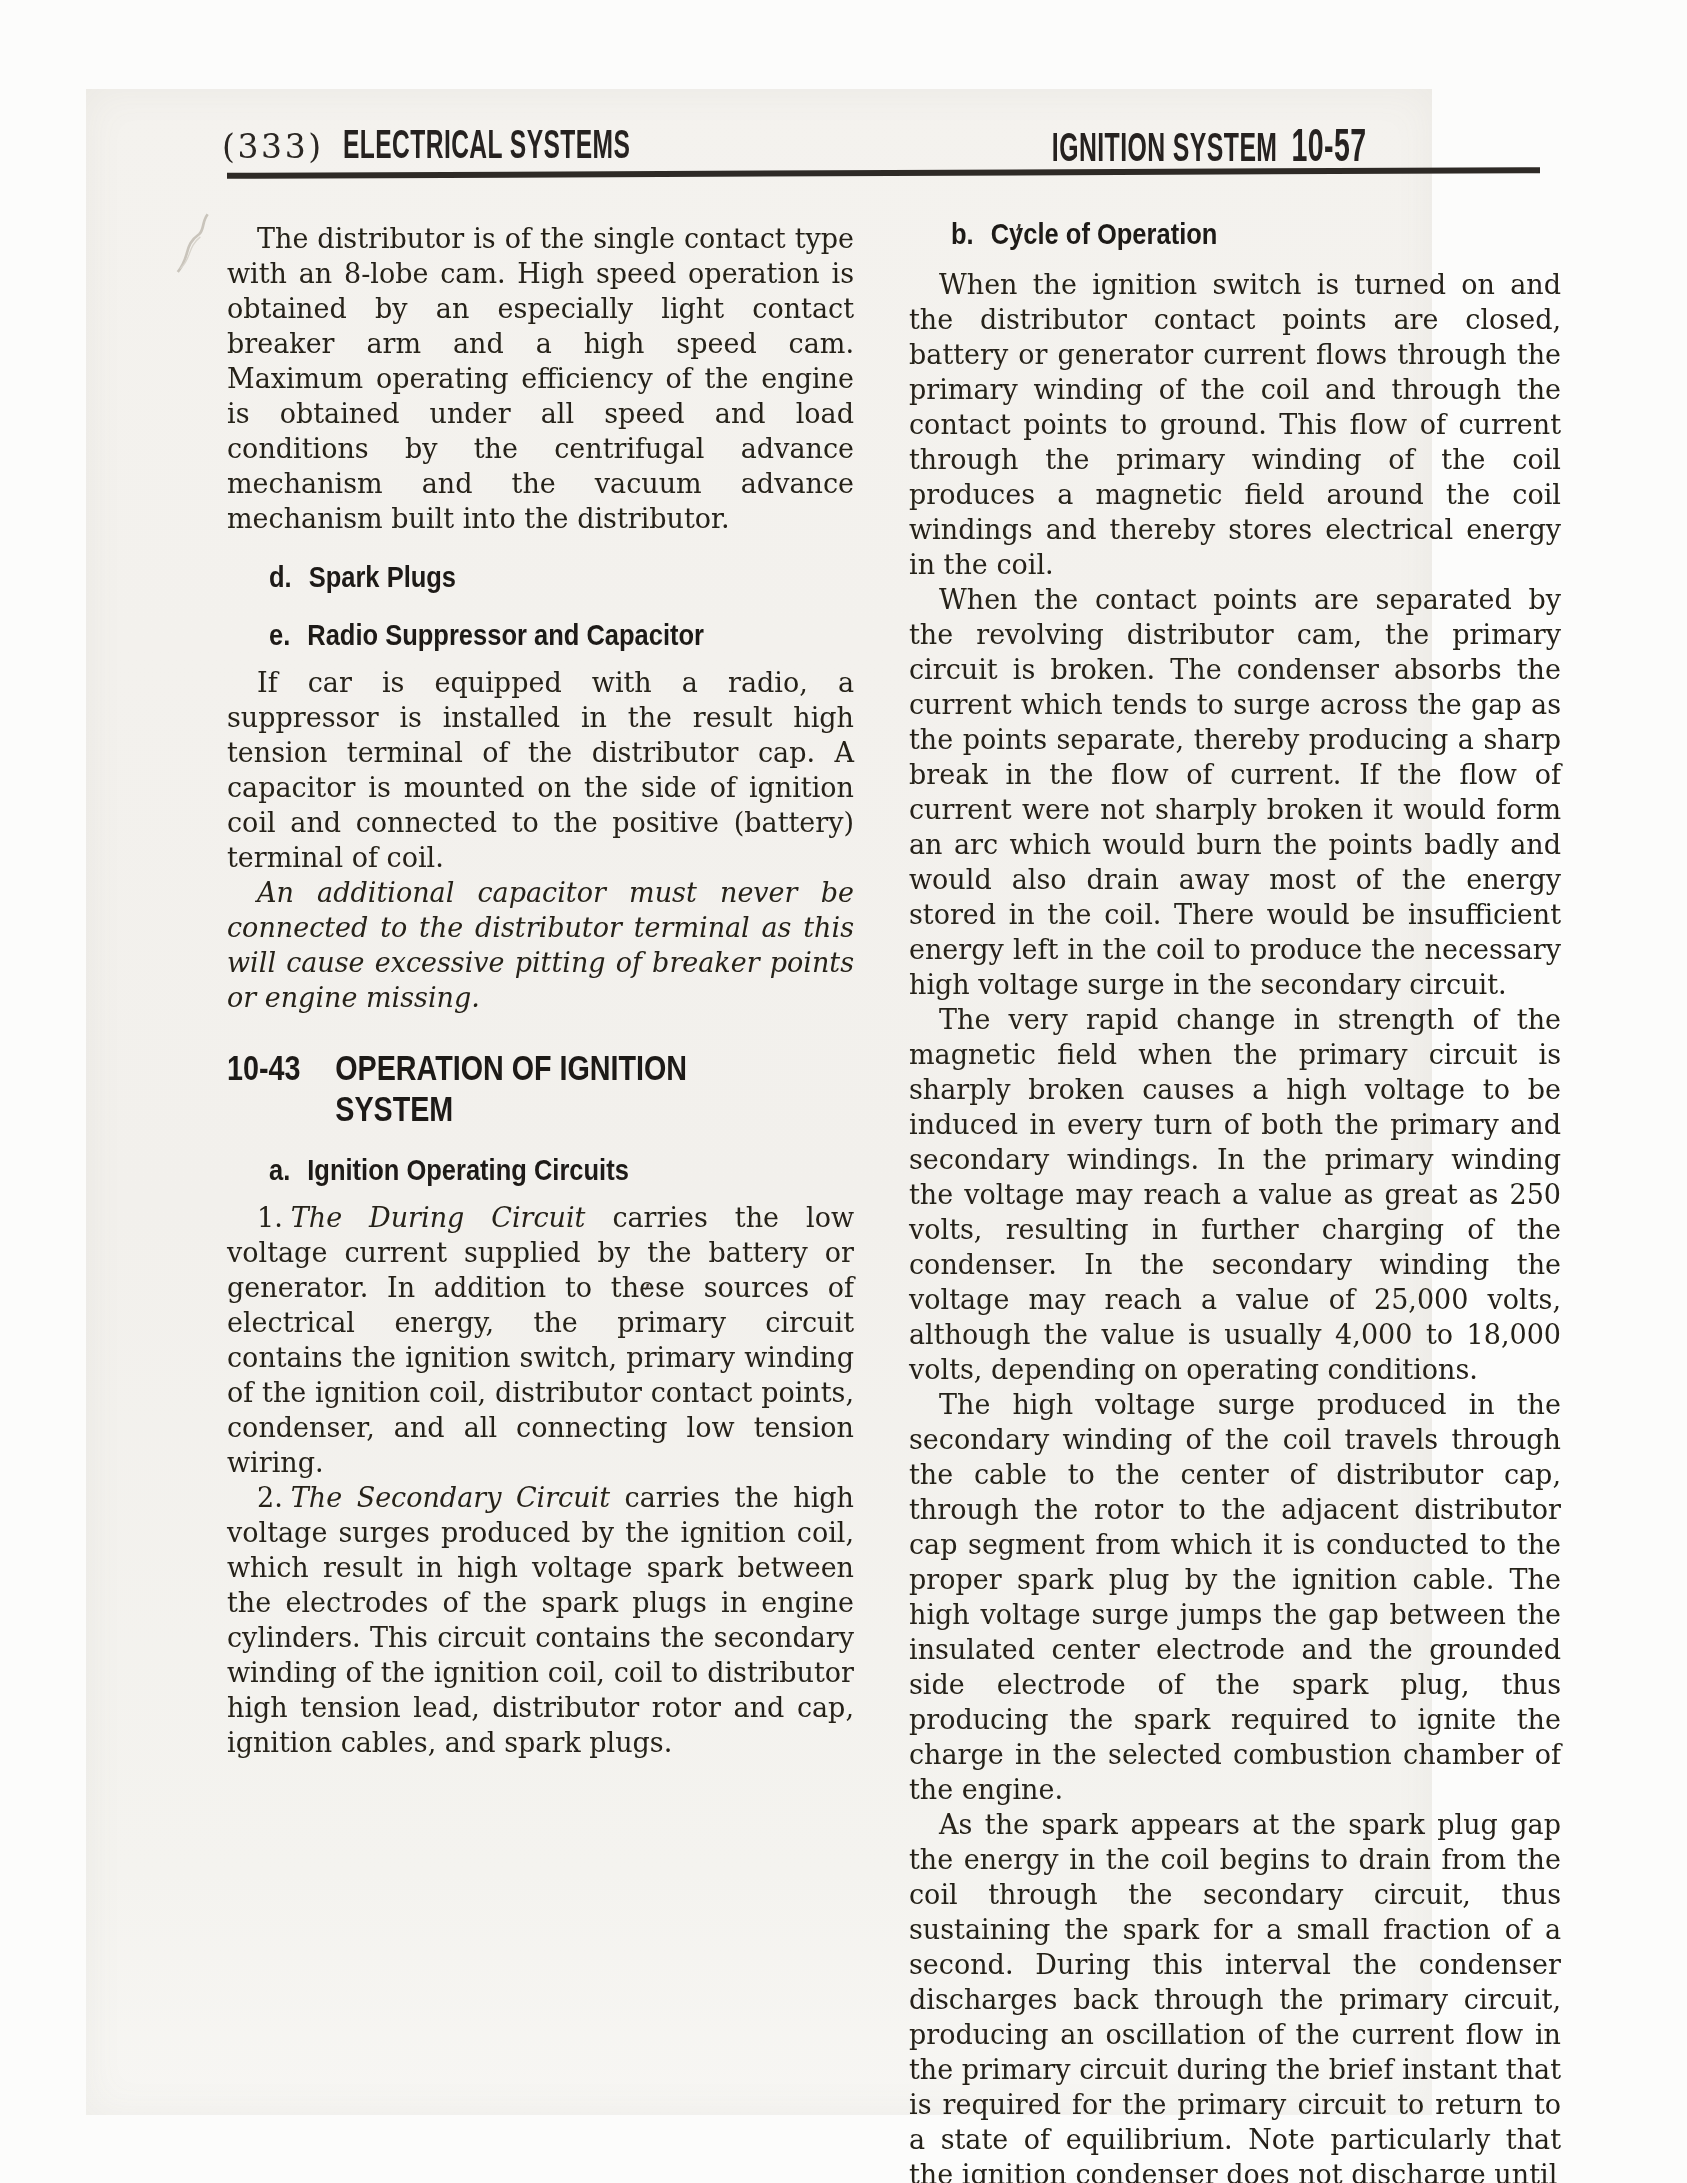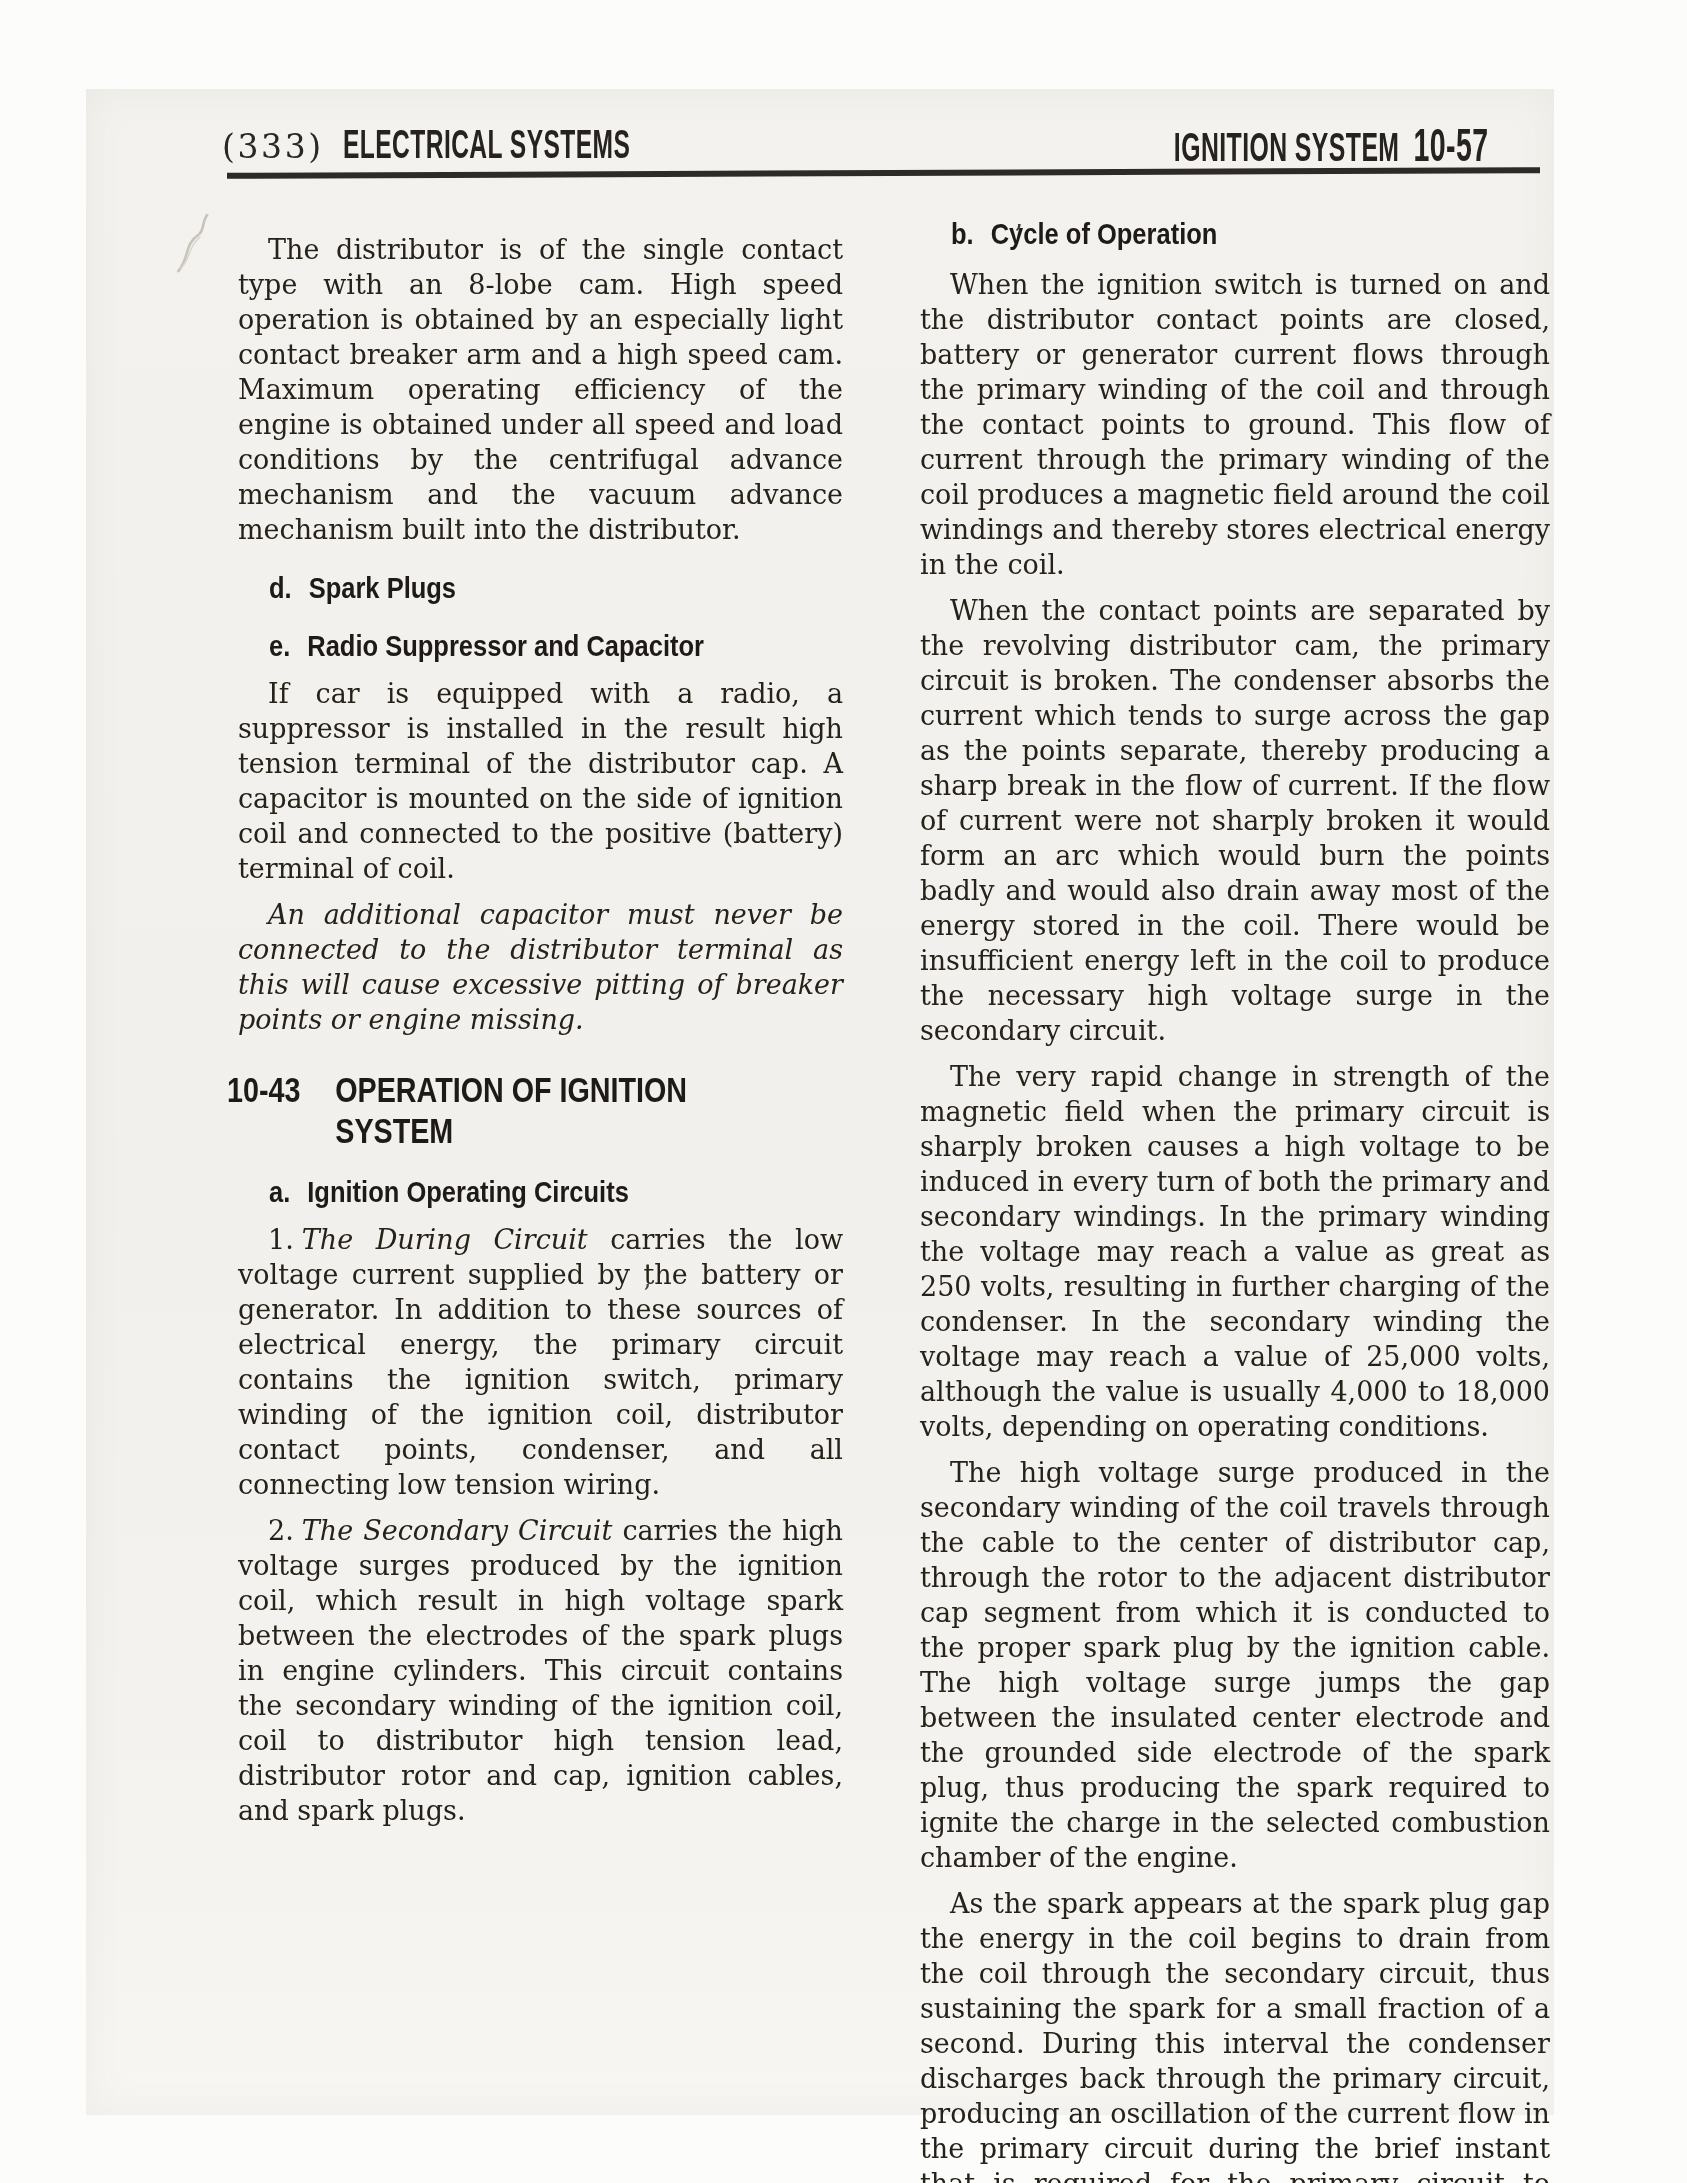--- a/index.html
+++ b/index.html
@@ -2,21 +2,21 @@
 <html style="font-size:10.6px"><head>
 <meta charset="utf-8">
 <style>
   html,body{margin:0;padding:0;}
   body{
     width:1687px;height:2183px;position:relative;overflow:hidden;
     background:#fcfcfb;
     font-family:"DejaVu Serif", serif;
   }
   .paper{
-    position:absolute;left:86px;top:89px;width:1468px;height:2026px;
+    position:absolute;left:86px;top:89px;width:1346px;height:2026px;
     background:linear-gradient(180deg,#f4f2ee 0%,#f2f0ec 55%,#f4f3ef 88%,#f7f6f3 100%);
     box-shadow:inset 0 0 40px rgba(120,110,95,0.07);
   }
   
   .page-number{
     position:absolute;left:136px;top:38px;
     font-size:33px;color:#2b2723;letter-spacing:2.6px;
   }
   .header-title-left{
     position:absolute;left:257px;top:32px;
@@ -36,21 +36,21 @@
     position:absolute;left:141px;top:81px;width:1313px;height:6px;
     background:#2e2a26;transform:rotate(-0.25deg);
   }
   
   .col{
     position:absolute;text-align:justify;
     font-size:27px;line-height:35px;color:#262219;
   }
   .col-left{left:141px;top:132px;width:627px;}
   .col-right{left:823px;top:128px;width:652px;}
-  .col p{margin:11px;text-indent:30px;}
+  .col p{margin:0;text-indent:30px;}
   .italic-para{font-style:italic;}
   .list-item{text-indent:46px;}
   .it{font-style:italic;}
   .num{margin-right:8px;}
   
   .sub-heading{
     font-family:"Liberation Sans",sans-serif;font-weight:bold;
     font-size:30px;line-height:34px;color:#1d1a17;
     margin:24px 0 13.2px 42px;text-indent:0;
     transform:scaleX(0.85);transform-origin:left top;white-space:nowrap;

